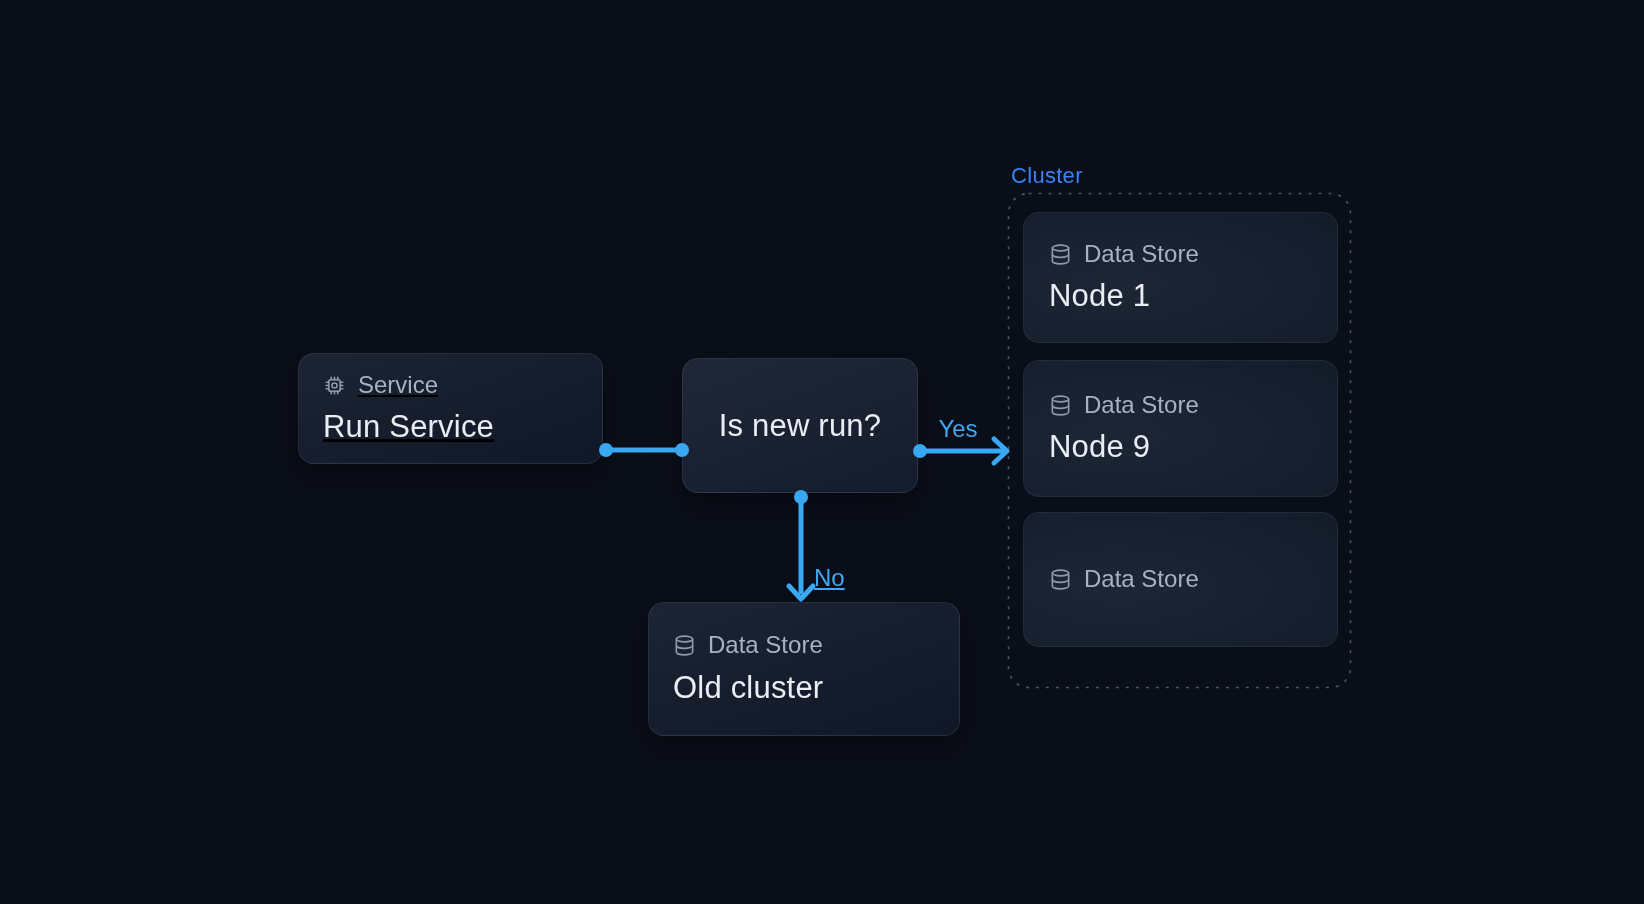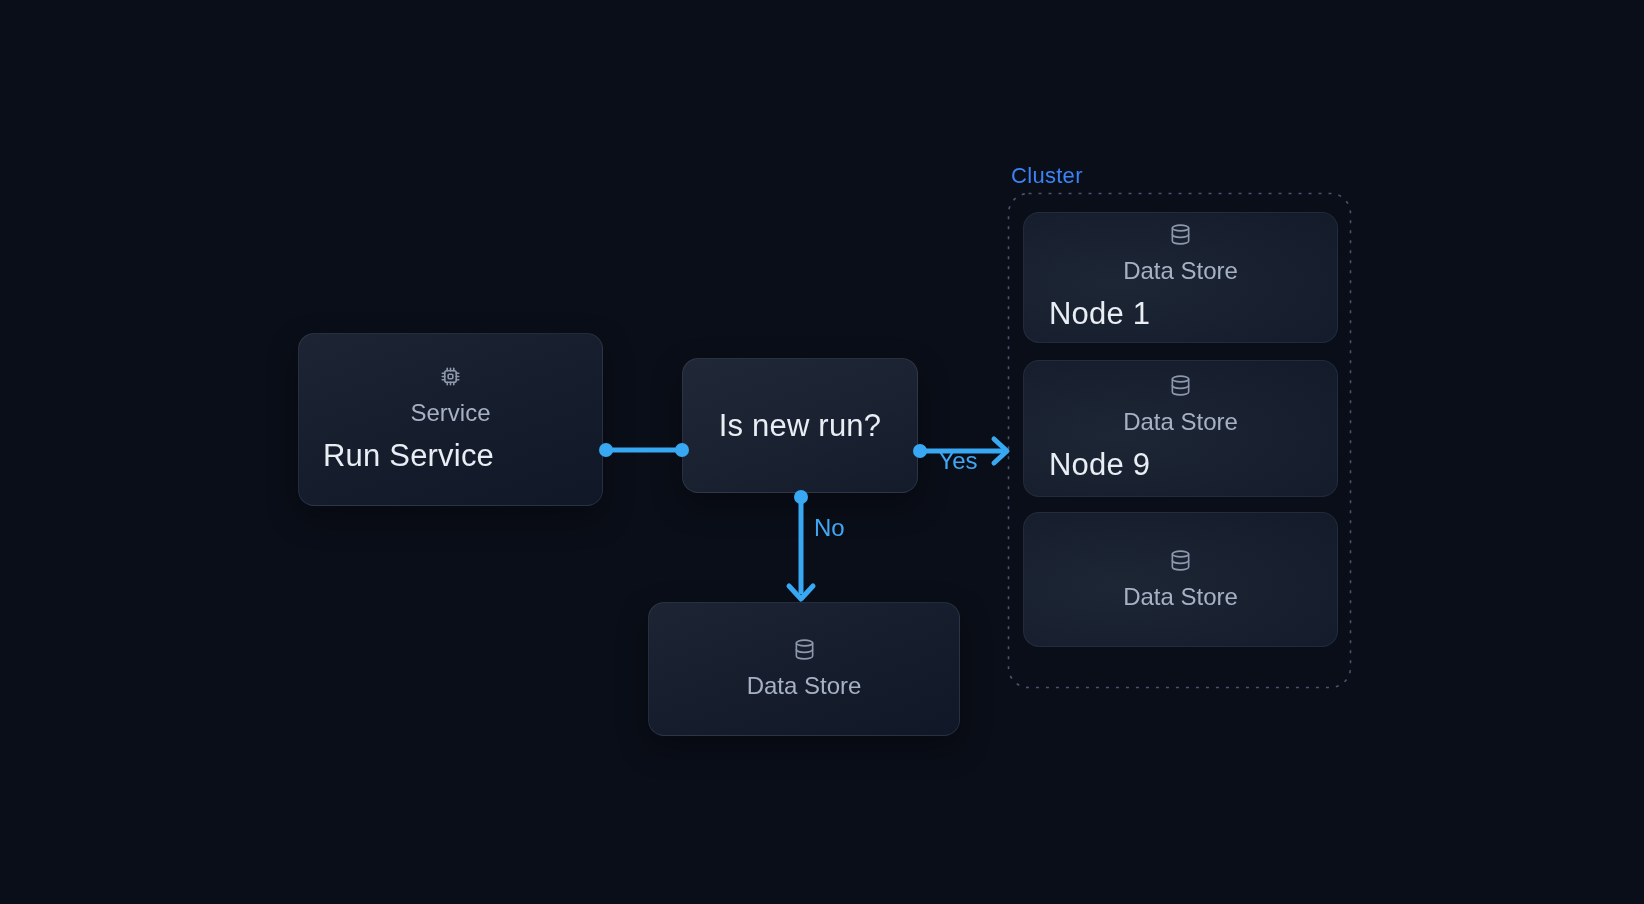--- a/index.html
+++ b/index.html
@@ -30,21 +30,20 @@
     gap: 11px;
     padding: 0 24px;
   }
   .type-row {
     display: flex;
     align-items: center;
     gap: 12px;
     color: #a7b1c4;
     font-size: 24px;
     line-height: 1.1;
-    flex-direction: column;
   }
   .type-row svg {
     width: 23px;
     height: 23px;
     flex: 0 0 auto;
   }
   .node-title {
     color: #e9edf4;
     font-size: 31px;
     line-height: 1.15;
@@ -102,33 +101,33 @@
     position: absolute;
     font-size: 24px;
     color: #41a7f2;
     line-height: 1;
   }
   .edge-label.yes {
     left: 928px;
     top: 417px;
     width: 60px;
     text-align: center;
-    margin-top: 32px;
   }
   .edge-label.no {
     left: 814px;
-    top: 516px;
+    top: 566px;
+    text-decoration: underline;
   }
 </style>
 </head>
 <body>
 
 <div class="canvas">
 
-  <div class="node" style="left:298px; top:333px; width:305px; height:173px;">
+  <div class="node" style="left:298px; top:353px; width:305px; height:111px;text-decoration:underline;">
     <div class="type-row">
       <span style="display:inline-flex; color:#8e98ad;">
         <svg viewBox="0 0 24 24" fill="none" stroke="currentColor" stroke-width="1.7" stroke-linecap="round">
           <rect x="6" y="6" width="12" height="12" rx="2.2"></rect>
           <rect x="9.6" y="9.6" width="4.8" height="4.8" rx="1"></rect>
           <path d="M8.6 6V3.4 M12 6V3.4 M15.4 6V3.4"></path>
           <path d="M8.6 20.6V18 M12 20.6V18 M15.4 20.6V18"></path>
           <path d="M6 8.6H3.4 M6 12H3.4 M6 15.4H3.4"></path>
           <path d="M20.6 8.6H18 M20.6 12H18 M20.6 15.4H18"></path>
         </svg>
@@ -146,20 +145,21 @@
     <div class="type-row">
       <span style="display:inline-flex; color:#8e98ad;">
         <svg viewBox="0 0 24 24" fill="none" stroke="currentColor" stroke-width="1.7" stroke-linecap="round">
           <ellipse cx="12" cy="5.2" rx="8.5" ry="3"></ellipse>
           <path d="M3.5 5.2v13.6c0 1.66 3.8 3 8.5 3s8.5-1.34 8.5-3V5.2"></path>
           <path d="M3.5 12c0 1.66 3.8 3 8.5 3s8.5-1.34 8.5-3"></path>
         </svg>
       </span>
       <span>Data Store</span>
     </div>
+    <div class="node-title">Old cluster</div>
   </div>
 
   <div class="cluster-group">
     <div class="cluster-label">Cluster</div>
 
     <div class="cluster-card" style="top:19px; height:131px;">
       <div class="type-row">
         <span style="display:inline-flex; color:#8e98ad;">
           <svg viewBox="0 0 24 24" fill="none" stroke="currentColor" stroke-width="1.7" stroke-linecap="round">
             <ellipse cx="12" cy="5.2" rx="8.5" ry="3"></ellipse>

